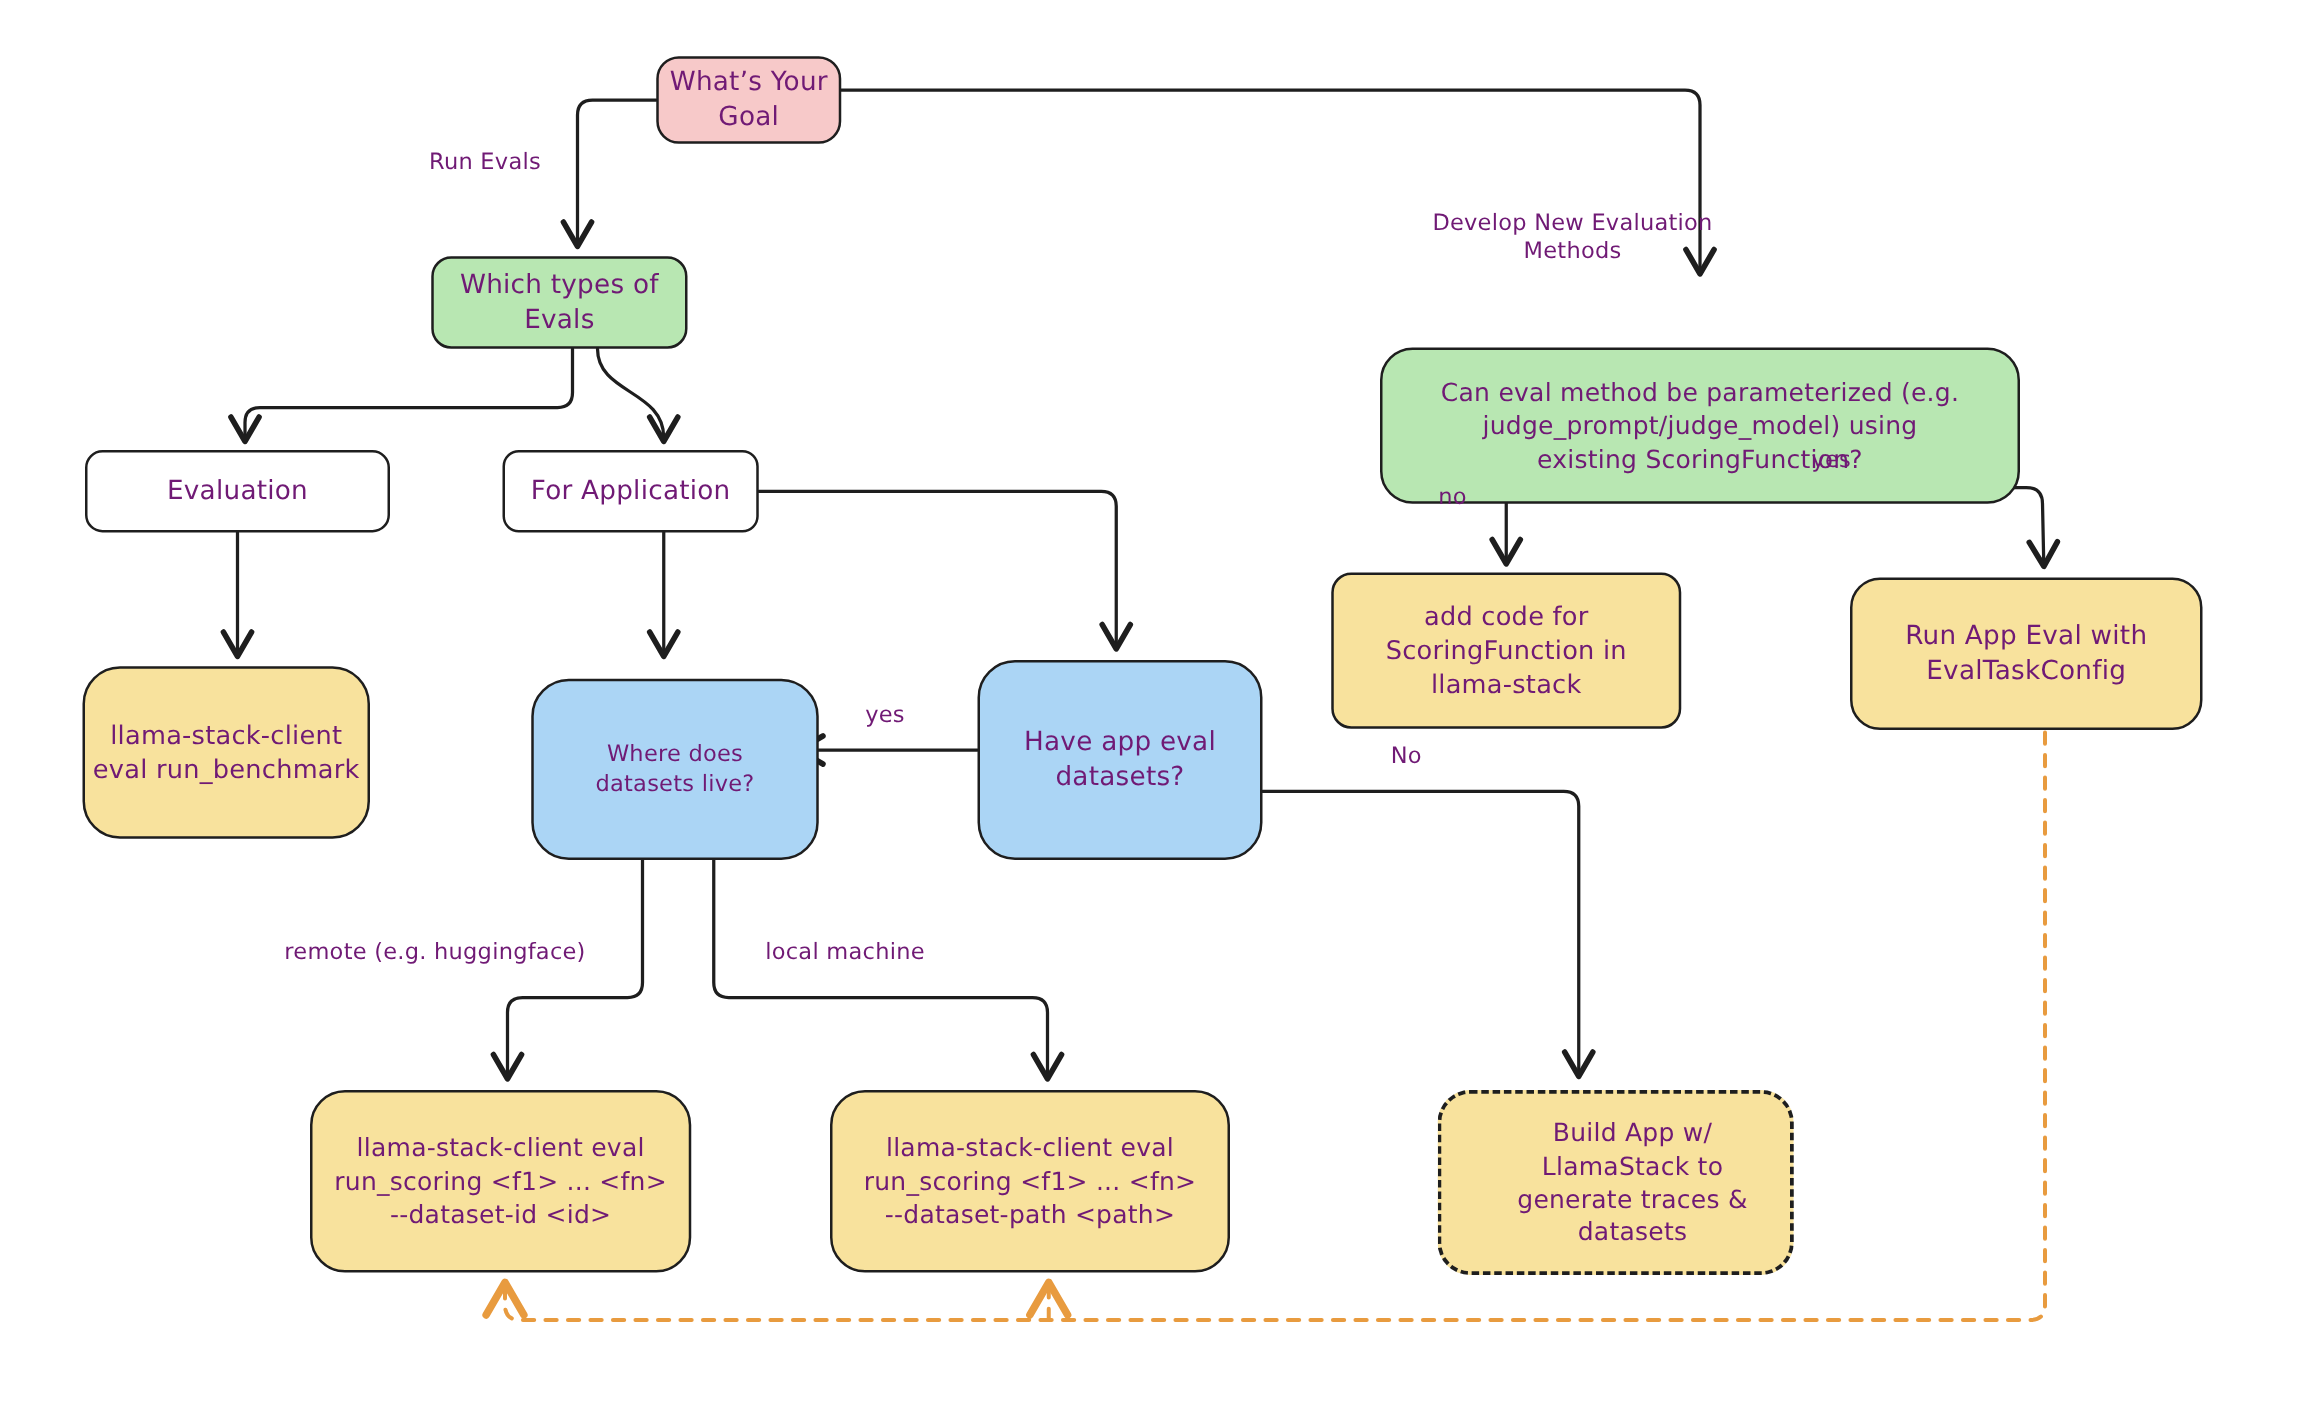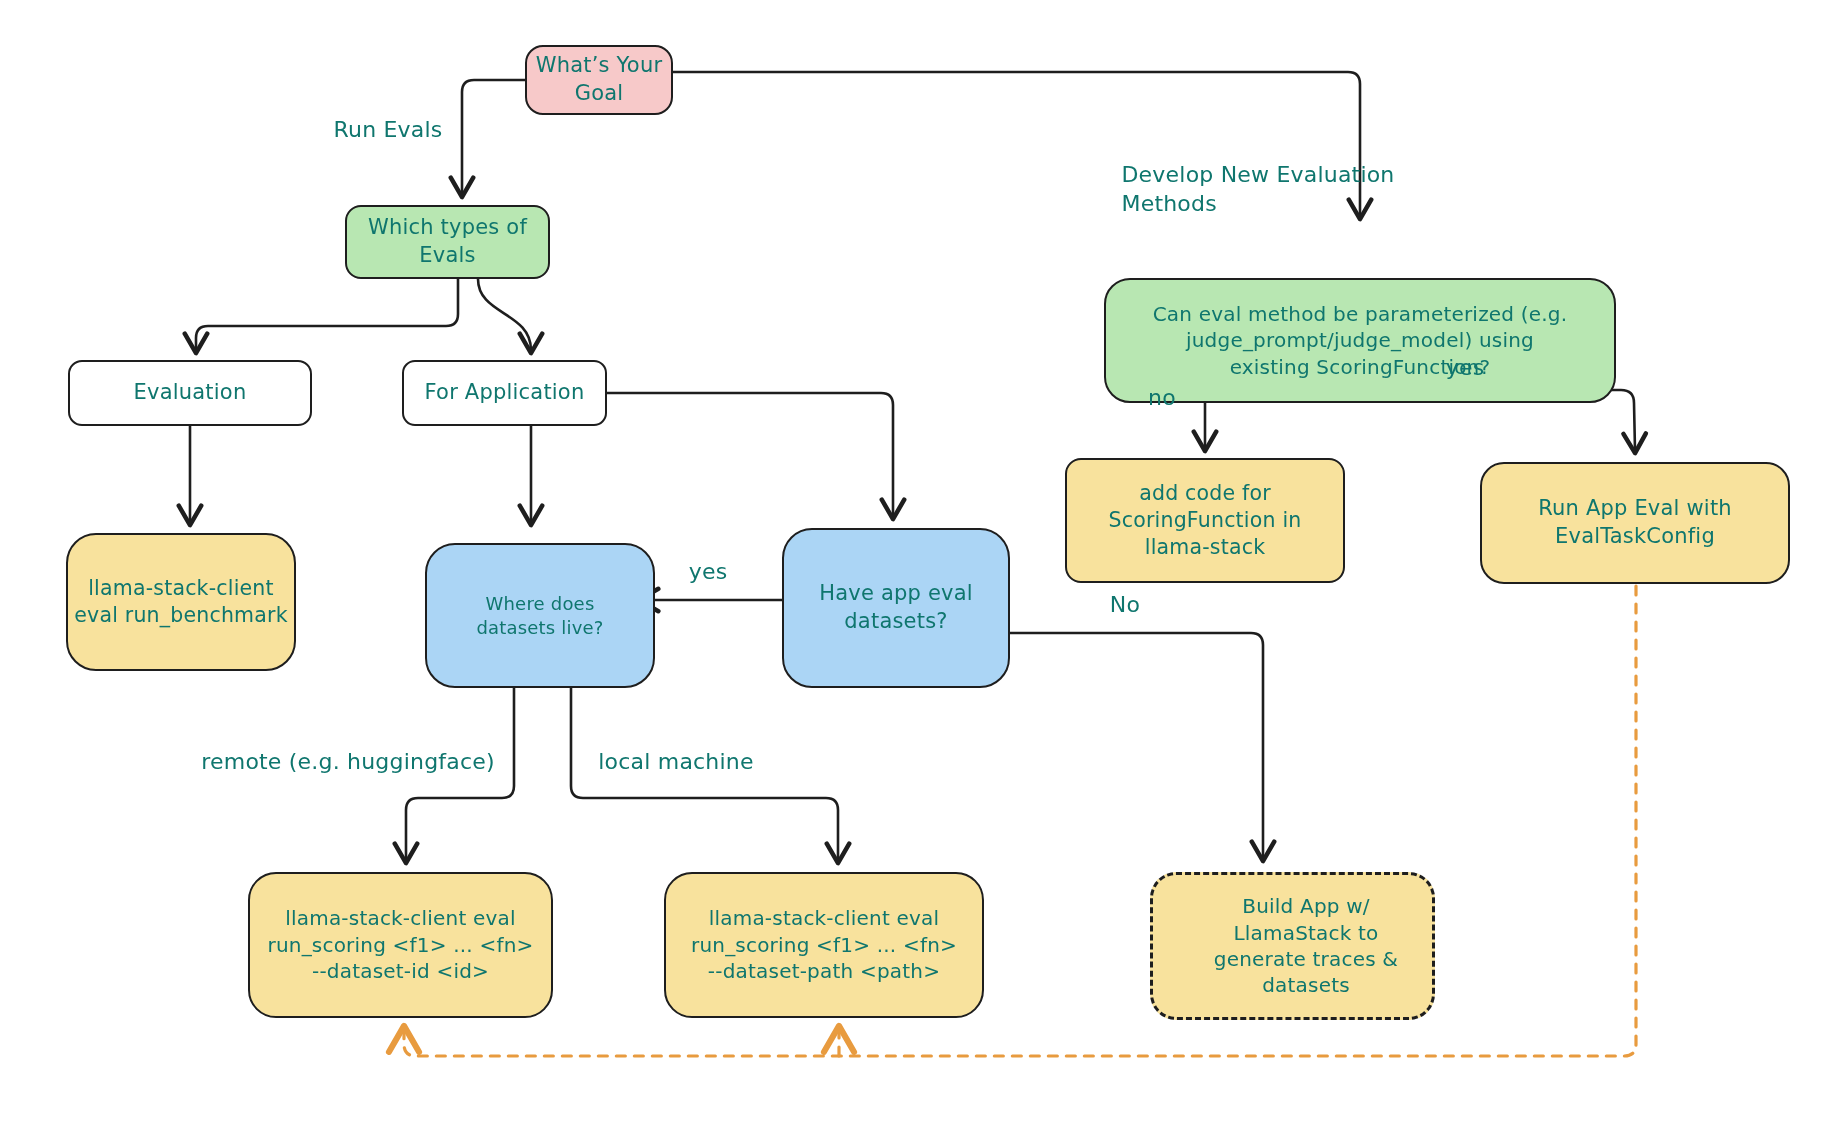--- a/index.html
+++ b/index.html
@@ -1,43 +1,43 @@
 <!DOCTYPE html>
 <html><head>
 <meta charset="utf-8">
 <style>
   html,body{margin:0;padding:0;background:#ffffff;}
   #canvas{
     position:relative;
     width:1840px;height:1124px;
     background:#ffffff;
     font-family:"DejaVu Sans", sans-serif;
-    color:#0f766e;
+    color:#701a75;
     overflow:hidden;
   }
   #edges{position:absolute;left:0;top:0;width:1840px;height:1124px;}
   .node{
     position:absolute;
     display:flex;align-items:center;justify-content:center;
     text-align:center;
     white-space:pre-line;
     border:2.6px solid #1e1e1e;
     background:#ffffff;
     font-size:20.5px;
     line-height:1.32;
     box-sizing:border-box;
     letter-spacing:.2px;
   }
   .node.dashed{border-style:dashed;border-width:3px;padding-left:27px;}
   .elabel{
     position:absolute;
     transform:translate(-50%,-50%);
     white-space:pre-line;
-    text-align:left;
-    font-size:22px;
+    text-align:center;
+    font-size:18px;
     line-height:1.3;
     letter-spacing:.2px;
   }
 </style>
 </head>
 <body>
 
 <div id="canvas">
 
   <svg id="edges" viewBox="0 0 1840 1124" xmlns="http://www.w3.org/2000/svg">
@@ -92,21 +92,21 @@
   <div class="node" style="left: 425px; top: 543px; width: 230px; height: 145px; border-radius: 30px; font-size: 18px; background: rgb(171, 213, 245);">Where does
 datasets live?</div>
 
   <div class="node" style="left: 782px; top: 528px; width: 228px; height: 160px; border-radius: 30px; font-size: 21px; background: rgb(171, 213, 245);">Have app eval
 datasets?</div>
 
   <div class="node" style="left: 1065px; top: 458px; width: 280px; height: 125px; border-radius: 16px; font-size: 20.5px; background: rgb(248, 226, 157);">add code for
 ScoringFunction in
 llama-stack</div>
 
-  <div class="node" style="left: 1480px; top: 462px; width: 310px; height: 122px; border-radius: 24px; font-size: 21px; background: rgb(248, 226, 157);">Run App Eval with
+  <div class="node" style="left: 1480px; top: 462px; width: 282px; height: 122px; border-radius: 24px; font-size: 21px; background: rgb(248, 226, 157);">Run App Eval with
 EvalTaskConfig</div>
 
   <div class="node" style="left: 248px; top: 872px; width: 305px; height: 146px; border-radius: 28px; font-size: 20px; background: rgb(248, 226, 157);">llama-stack-client eval
 run_scoring &lt;f1&gt; ... &lt;fn&gt;
 --dataset-id &lt;id&gt;</div>
 
   <div class="node" style="left: 664px; top: 872px; width: 320px; height: 146px; border-radius: 28px; font-size: 20px; background: rgb(248, 226, 157);">llama-stack-client eval
 run_scoring &lt;f1&gt; ... &lt;fn&gt;
 --dataset-path &lt;path&gt;</div>
 

